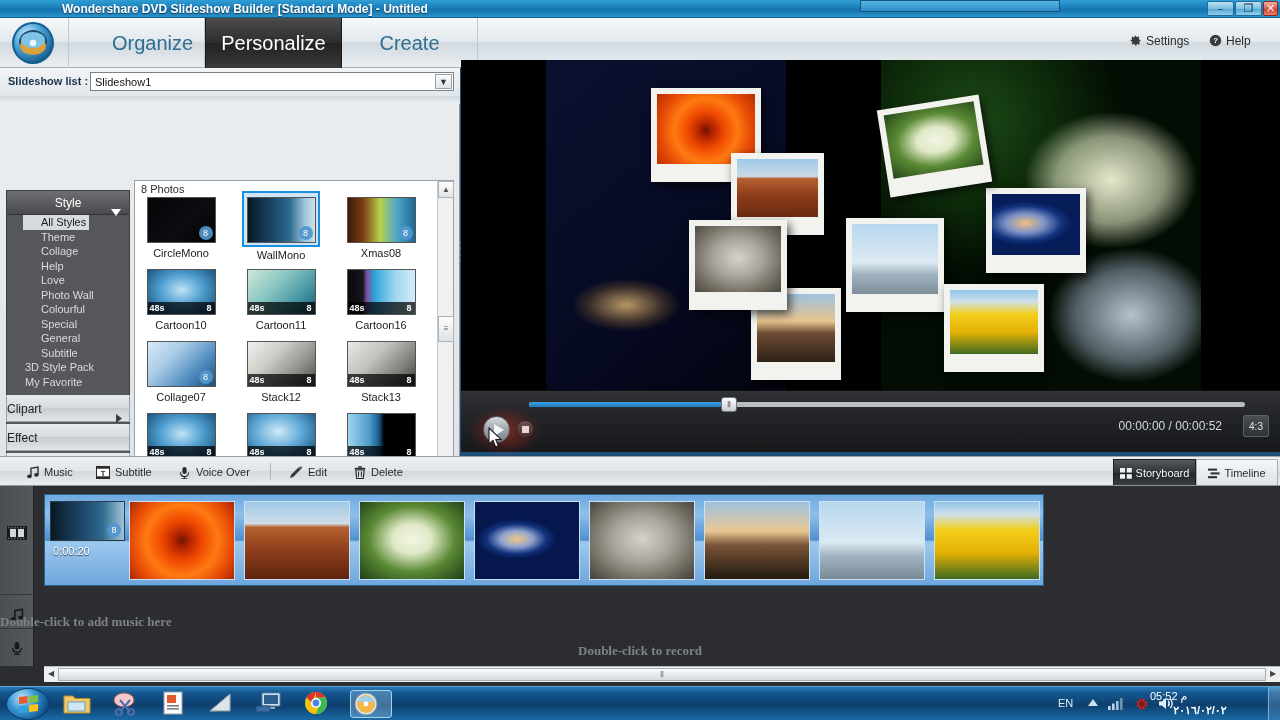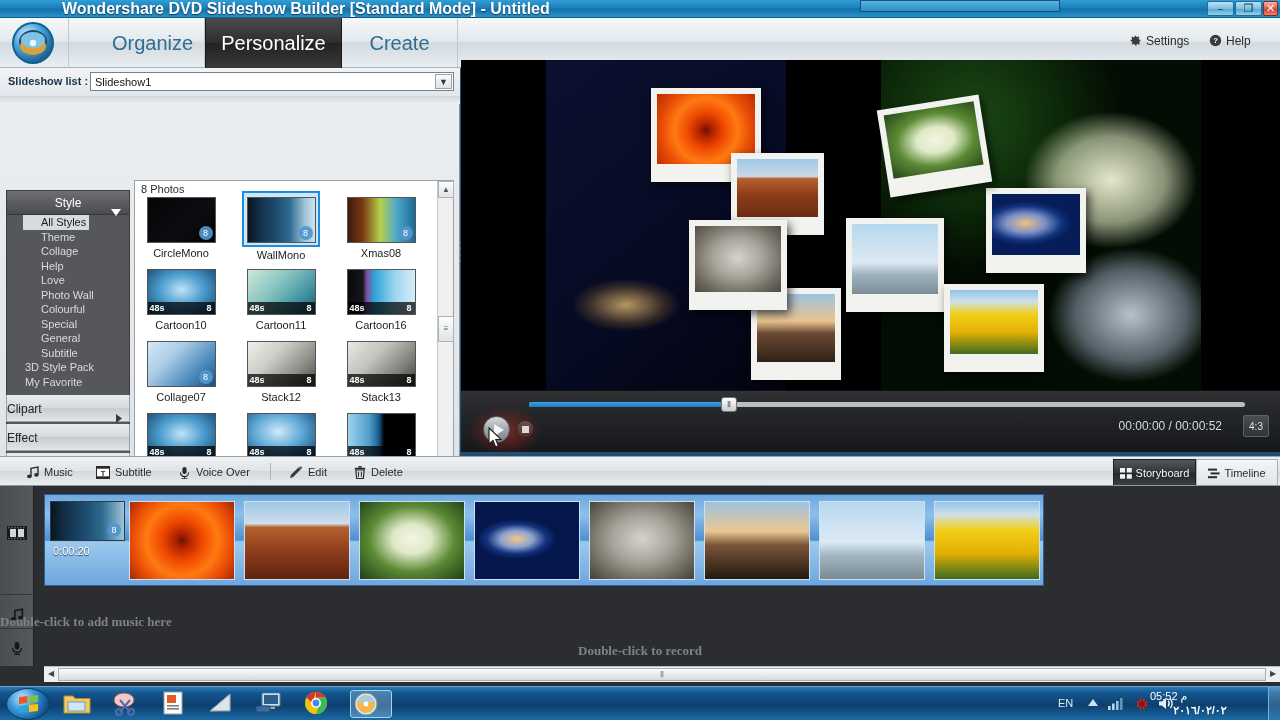--- a/index.html
+++ b/index.html
@@ -12,21 +12,21 @@
   }
 
   
   #titlebar{
     position:absolute; left:0; top:0; width:1280px; height:18px;
     background:linear-gradient(to bottom,#2f9fd4 0%,#1c7fba 45%,#1572ad 55%,#2a93c9 100%);
     border-bottom:1px solid #0d5e92;
   }
   #title-text{
     position:absolute; left:62px; top:1px; height:16px; line-height:16px;
-    color:#ffffff; font-weight:bold; font-size:16px;
+    color:#ffffff; font-weight:bold; font-size:12px;
     text-shadow:0 1px 1px rgba(0,0,0,.55);
     white-space:nowrap;
   }
   #bgwin{
     position:absolute; left:860px; top:0px; width:200px; height:12px;
     background:linear-gradient(to bottom,#55b6e2,#2e8cc4);
     border:1px solid #16547f;
   }
   .wbtn{
     position:absolute; top:1px; width:27px; height:15px;
@@ -54,21 +54,21 @@
     border-right:1px solid #bfc9d0; cursor:default;
     font-family:"Liberation Sans", sans-serif;
   }
   .tab.active{
     background:linear-gradient(to bottom,#4c4c4c,#2d2d2d 50%,#222 51%,#3a3a3a);
     color:#ffffff;
     border-left:1px solid #191919; border-right:1px solid #191919;
   }
   #tab-organize{ left:68px; width:137px; border-left:1px solid #bfc9d0;padding-left:32px;}
   #tab-personalize{ left:205px; width:137px; }
-  #tab-create{ left:342px; width:116px; }
+  #tab-create{ left:342px; width:136px; }
 
   .topright{
     position:absolute; top:14px; height:18px; line-height:18px;
     color:#2b2b2b; font-size:12px;text-align:center;
   }
   #settings-btn{ left:1129px; }
   #help-btn{ left:1209px; }
   .tr-ico{ display:inline-block; vertical-align:-2px; margin-right:4px; }
 
   

